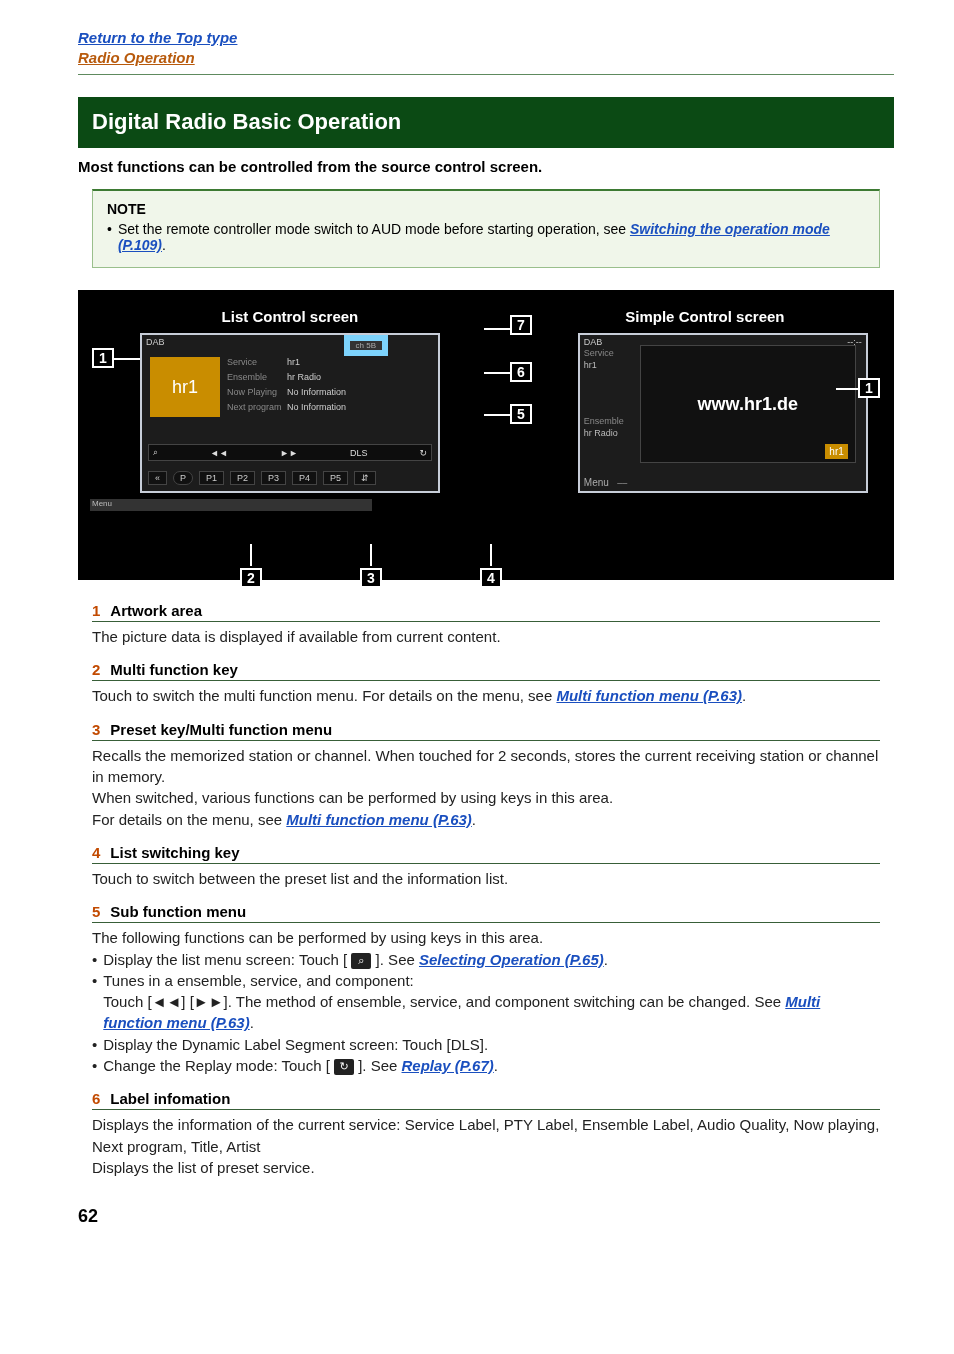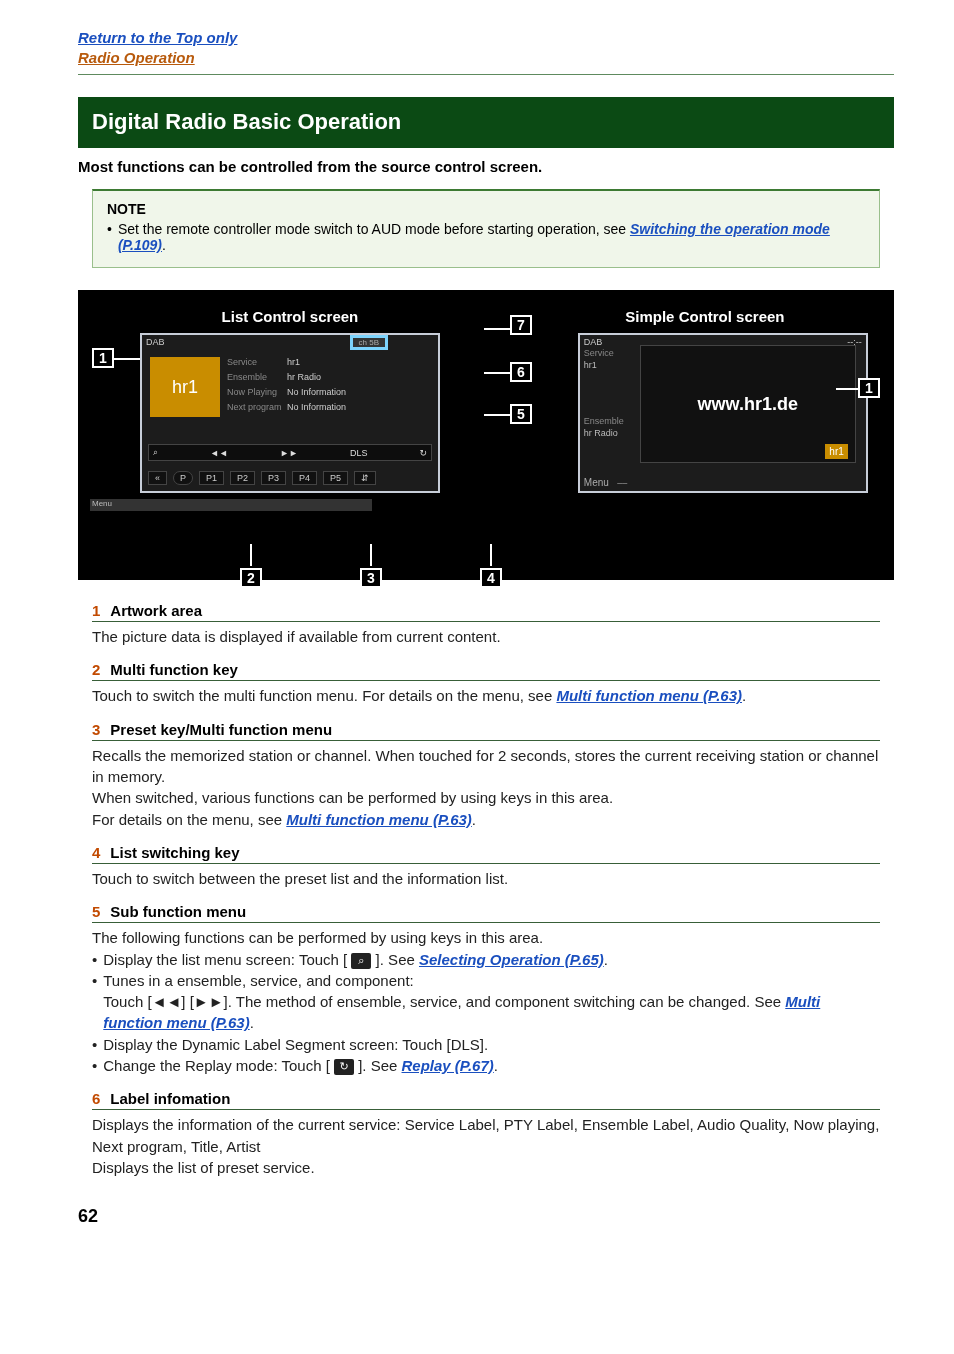--- a/index.html
+++ b/index.html
@@ -128,21 +128,21 @@
     font-size: 9px; color: #ccc;
   }
   .clock-label {
     position: absolute;
     top: 2px; right: 4px;
     font-size: 9px; color: #ccc;
   }
   .top-bar-tabs {
     position: absolute;
     top: 0; right: 50px;
-    background:#333; border:3px solid #7dd3fc;
+    background:#333; border:6px solid #7dd3fc;
     font-size: 8px; color:#aaa;
     padding: 0 6px;
   }
   .artwork-left {
     position: absolute;
     left: 8px; top: 22px;
     width: 70px; height: 60px;
     background: #c98d00;
     display:flex;align-items:center;justify-content:center;
     font-size: 18px; font-weight:300; color:#fff;
@@ -256,21 +256,21 @@
   .page-num{
     font-weight:bold; font-size:18px; margin-top:28px;
   }
 </style>
 </head>
 <body>
 
 <div class="page">
 
   <div class="top-links">
-    <a class="ret">Return to the Top only</a><br>
+    <a class="ret">Return to the Top type</a><br>
     <a class="sect">Radio Operation</a>
   </div>
   <div class="top-divider"></div>
 
   <div class="green-title-block">
     <div>Digital Radio Basic Operation</div>
   </div>
 
   <div class="intro">Most functions can be controlled from the source control screen.</div>
 

